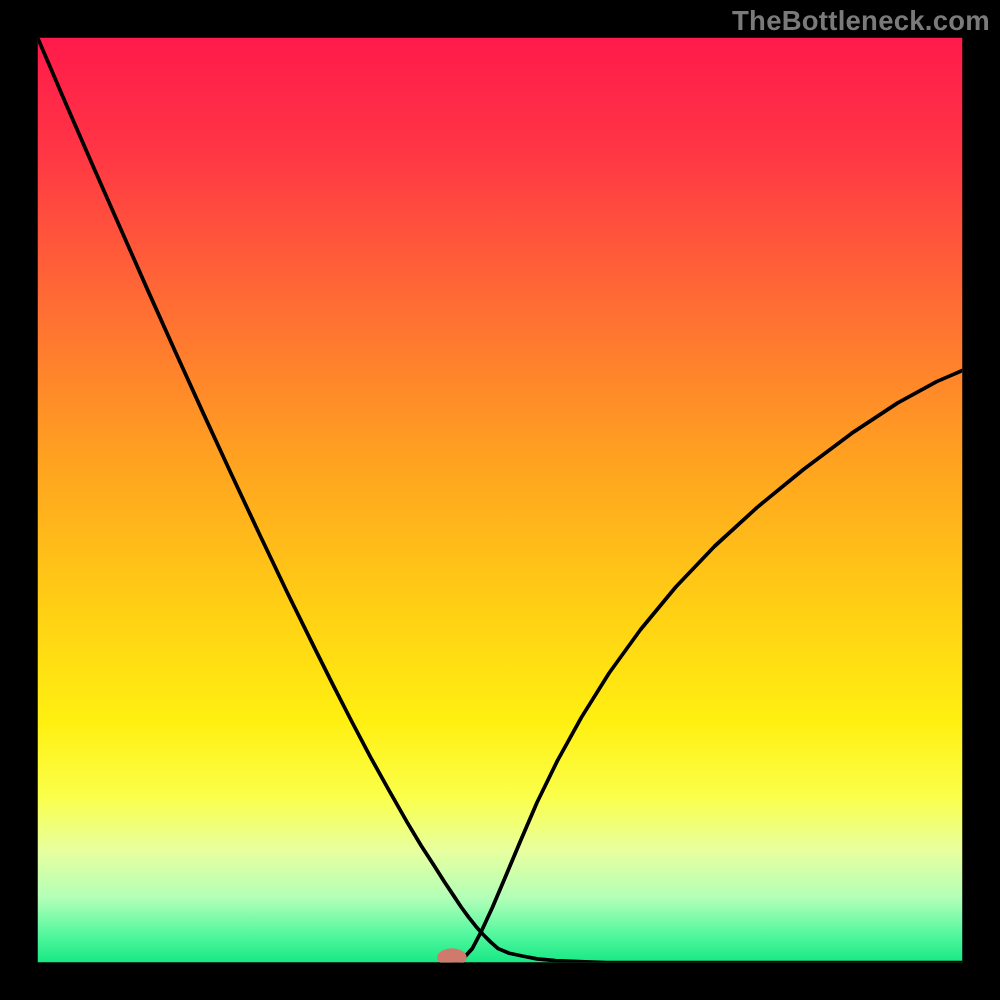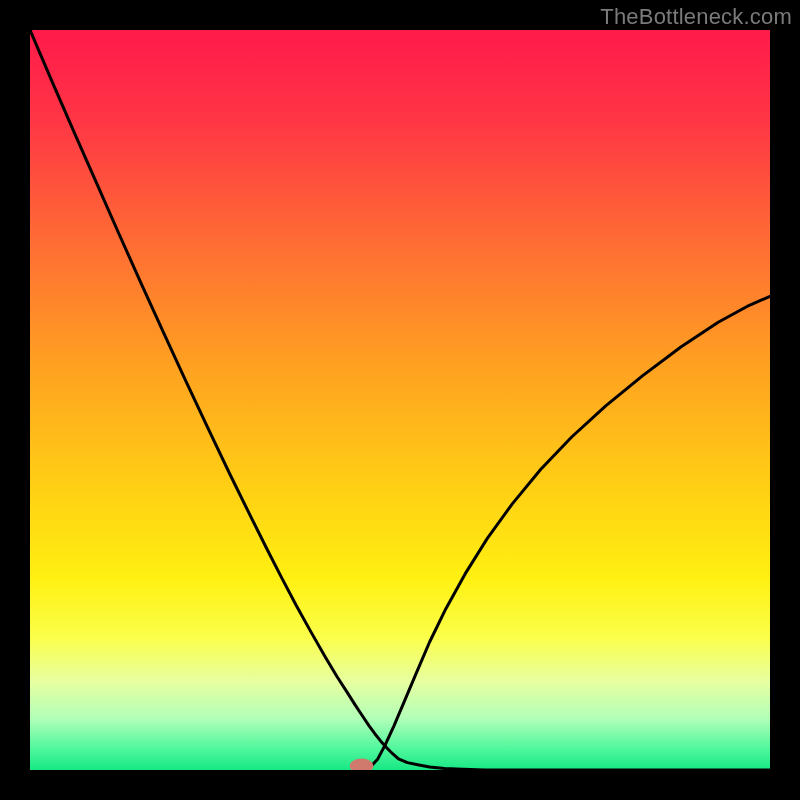--- a/index.html
+++ b/index.html
@@ -22,21 +22,21 @@
     top: 30px;
     width: 740px;
     height: 740px;
   }
   .watermark {
     position: absolute;
     top: 4px;
     right: 8px;
     color: #7a7a7a;
     font-size: 22px;
-    font-weight: 400;
+    font-weight: 700;
     letter-spacing: 0.2px;
   }
   svg {
     display: block;
   }
 </style>
 </head>
 <body>
 
 <div class="frame">

